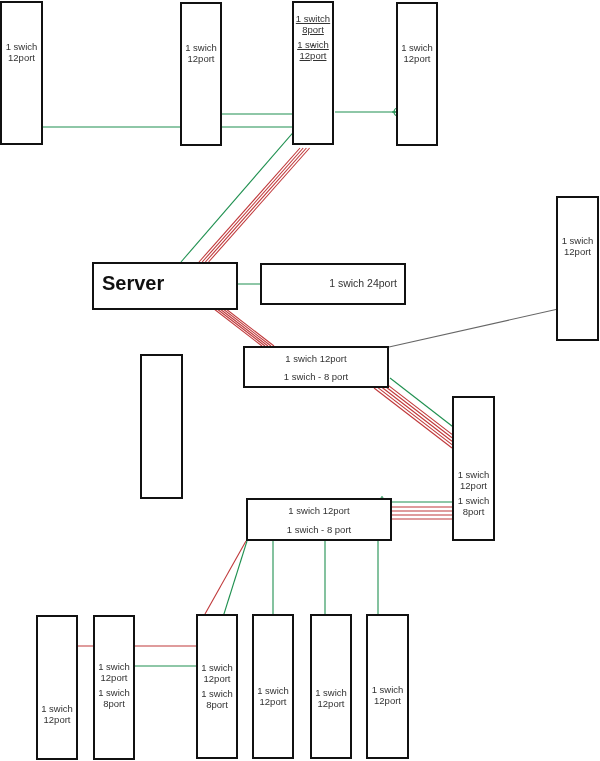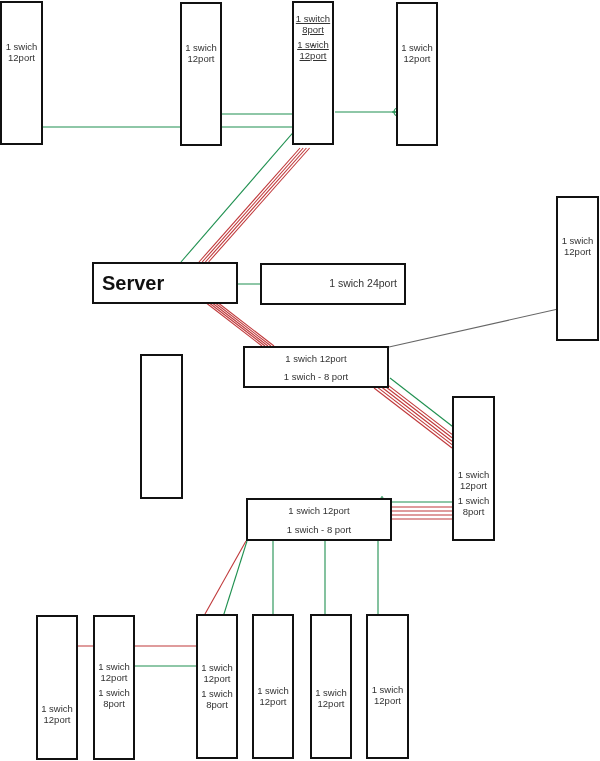--- a/index.html
+++ b/index.html
@@ -135,21 +135,21 @@
       <div>12port</div>
     </div>
   </div>
 <div class="box" style="left:396px;top:2px;width:42px;height:144px;">
     <div class="lbl" style="top: 38px;">
       <div>1 swich</div>
       <div>12port</div>
     </div>
   </div>
 
-<div class="box" style="left:92px;top:262px;width:146px;height:42px;padding-left:44px;">
+<div class="box" style="left:92px;top:262px;width:146px;height:48px;padding-left:44px;">
   <span class="server-lbl">Server</span>
 </div>
 <div class="box" style="left:260px;top:263px;width:146px;height:42px;padding-left:24px;">
   <span class="lbl" style="left:60px;top:13px;font-size:10.5px;">1 swich 24port</span>
 </div>
 <div class="box" style="left:556px;top:196px;width:43px;height:145px;">
     <div class="lbl" style="top: 37px;">
       <div>1 swich</div>
       <div>12port</div>
     </div>

